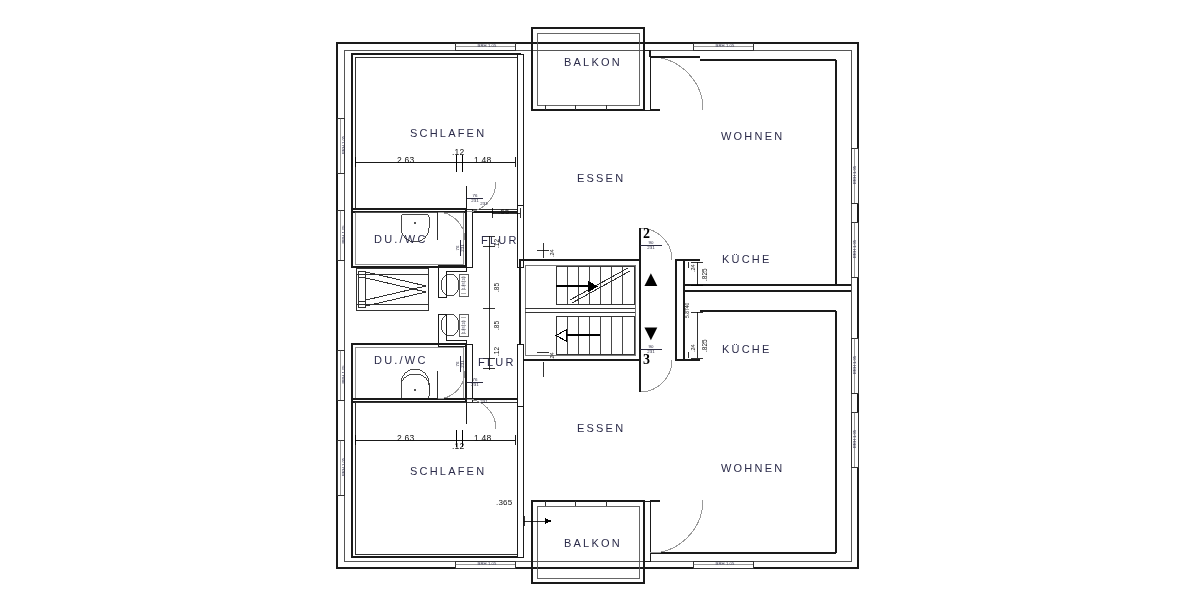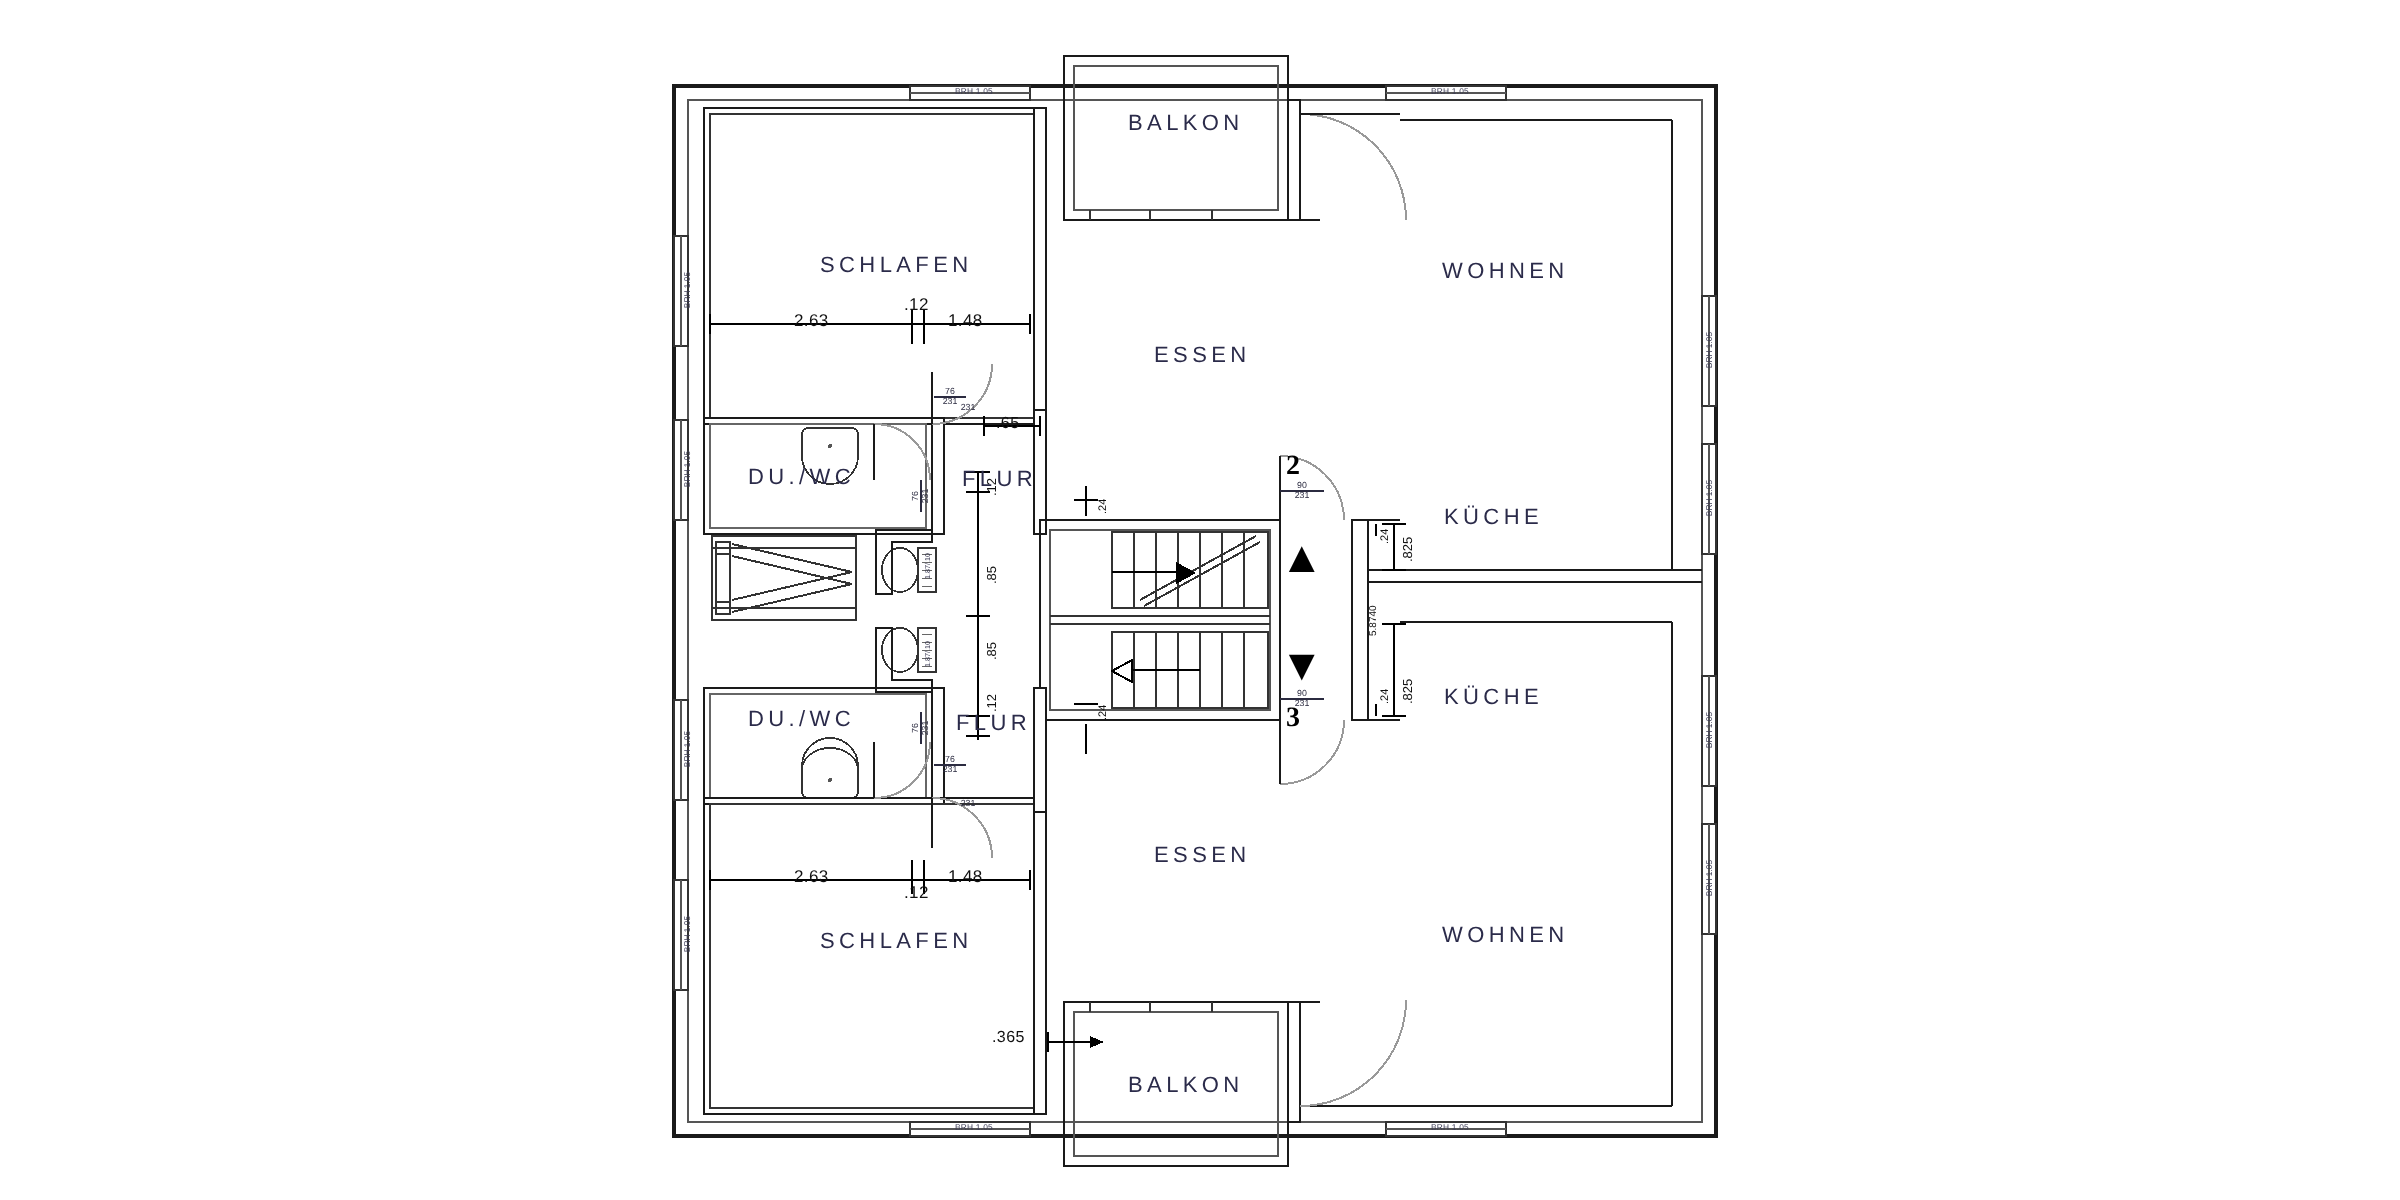--- a/index.html
+++ b/index.html
@@ -324,21 +324,21 @@
   <div class="dimv" style="left:701px;top:281px;font-size:6.5px;">.825</div>
   <div class="dimv" style="left:701px;top:352px;font-size:6.5px;">.825</div>
   <div class="dimv" style="left:690px;top:272px;font-size:5.5px;">.24</div>
   <div class="dimv" style="left:690px;top:352px;font-size:5.5px;">.24</div>
   <div class="dimv" style="left:684px;top:318px;font-size:5px;">5.8740</div>
 
   <div class="dimv" style="left:549px;top:257px;font-size:5.5px;">.24</div>
   <div class="dimv" style="left:549px;top:360px;font-size:5.5px;">.24</div>
 
   <div class="dim" style="left:498px;top:207px;font-size:8px;">.65</div>
-  <div class="dim" style="left:496px;top:514px;font-size:8px;">.365</div>
+  <div class="dim" style="left:496px;top:498px;font-size:8px;">.365</div>
 
   <div class="tiny" style="left:458px;top:43.5px;width:58px;">BRH 1.05</div>
   <div class="tiny" style="left:696px;top:43.5px;width:58px;">BRH 1.05</div>
   <div class="tiny" style="left:458px;top:561.5px;width:58px;">BRH 1.05</div>
   <div class="tiny" style="left:696px;top:561.5px;width:58px;">BRH 1.05</div>
 
   <div class="tinyv" style="left:341.5px;top:172px;width:54px;">BRH 1.05</div>
   <div class="tinyv" style="left:341.5px;top:259px;width:49px;">BRH 1.05</div>
   <div class="tinyv" style="left:341.5px;top:399px;width:49px;">BRH 1.05</div>
   <div class="tinyv" style="left:341.5px;top:494px;width:54px;">BRH 1.05</div>

